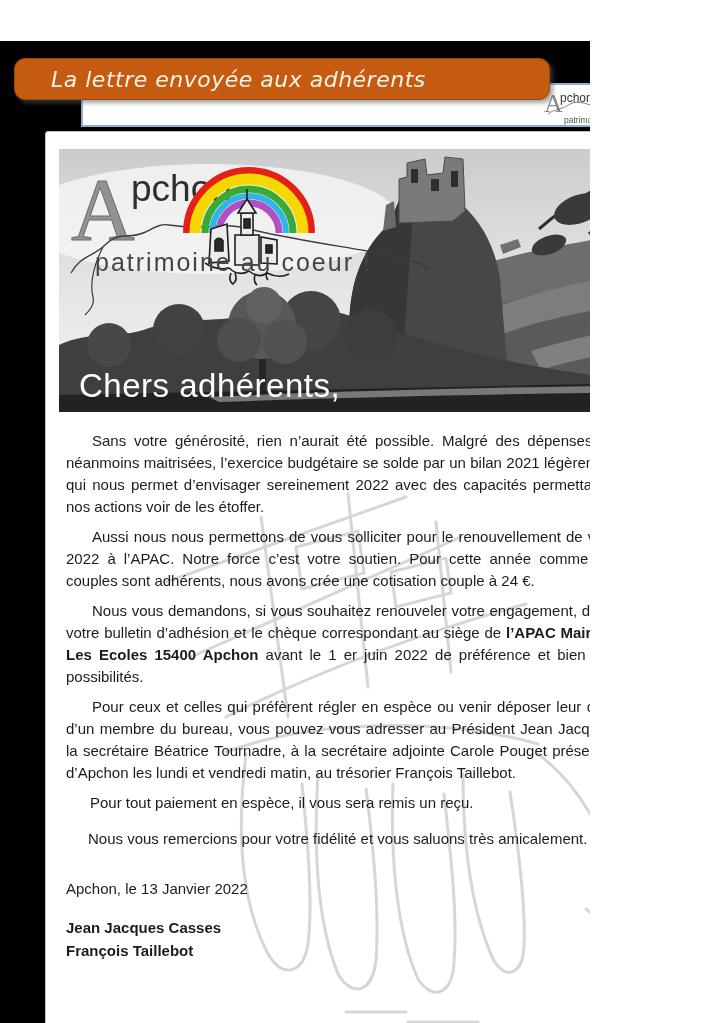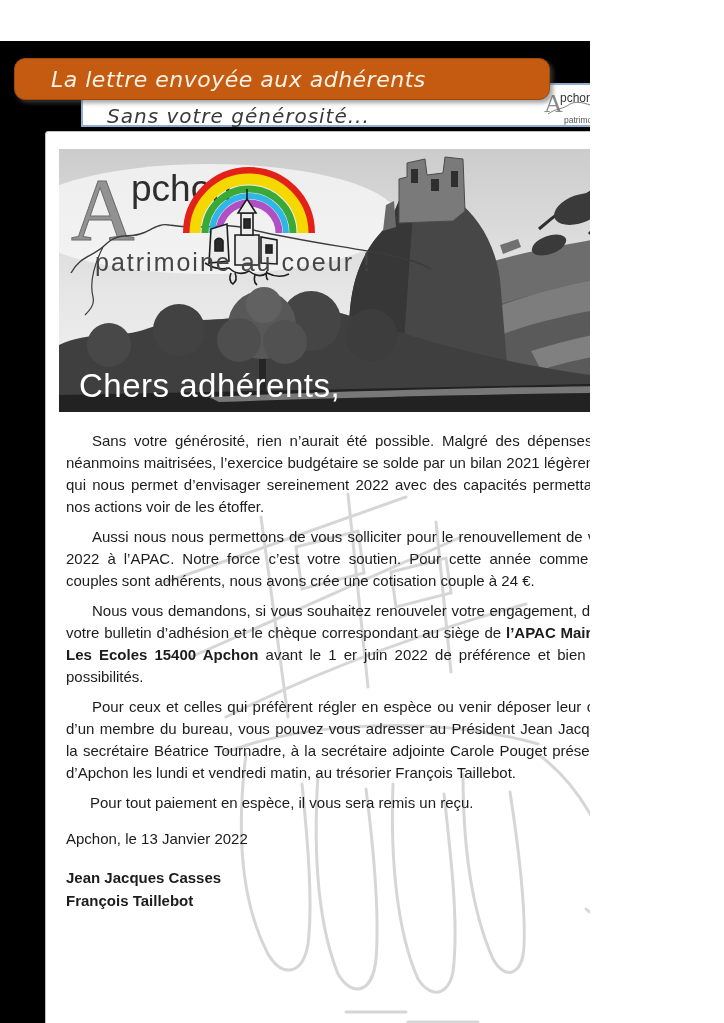--- a/index.html
+++ b/index.html
@@ -66,21 +66,20 @@
 </head>
 <body>
 
 <div class="stage">
 
   <div class="banner">
     <span class="banner-title">La lettre envoyée aux adhérents</span>
   </div>
 
   <div class="subtitle-box">
-    <span class="subtitle-text">Sans votre générosité...</span>
     <svg class="mini-logo" viewBox="0 0 128 41">
       <text x="2" y="26" font-family="Liberation Serif, serif" font-size="26" fill="#8a8a8a">A</text>
       <text x="18" y="16" font-family="Liberation Sans, sans-serif" font-size="12" fill="#333">pchon</text>
       <g fill="none">
         <path d="M52,22 A17,17 0 0 1 86,22" stroke="#E32119" stroke-width="2.4"></path>
         <path d="M55,22 A14,14 0 0 1 83,22" stroke="#F5D800" stroke-width="3"></path>
         <path d="M58,22 A11,11 0 0 1 80,22" stroke="#3AA935" stroke-width="2"></path>
         <path d="M60,22 A9,9 0 0 1 78,22" stroke="#2EB6E8" stroke-width="1.8"></path>
         <path d="M62,22 A7,7 0 0 1 76,22" stroke="#B14FC4" stroke-width="2"></path>
       </g>
@@ -207,20 +206,21 @@
         <path d="M302,570 h70"></path>
       </g>
     </svg>
 
     <div class="letter-body">
       <p class="para">Sans votre générosité, rien n’aurait été possible. Malgré des dépenses plus élevées néanmoins maitrisées, l’exercice budgétaire se solde par un bilan 2021 légèrement positif, ce qui nous permet d’envisager sereinement 2022 avec des capacités permettant de financer nos actions voir de les étoffer.</p>
       <p class="para">Aussi nous nous permettons de vous solliciter pour le renouvellement de votre adhésion 2022 à l’APAC. Notre force c’est votre soutien. Pour cette année comme beaucoup de couples sont adhérents, nous avons crée une cotisation couple à 24 €.</p>
       <p class="para"><span>Nous vous demandons, si vous souhaitez renouveler votre engagement, de nous bureau votre bulletin d’adhésion et le chèque correspondant au siège de </span><b>l’APAC Mairie d’APCHON Les Ecoles 15400 Apchon</b><span> avant le 1 er juin 2022 de préférence et bien sûr selon vos possibilités.</span></p>
       <p class="para">Pour ceux et celles qui préfèrent régler en espèce ou venir déposer leur chèque auprès d’un membre du bureau, vous pouvez vous adresser au Président Jean Jacques Casses, à la secrétaire Béatrice Tournadre, à la secrétaire adjointe Carole Pouget présente à la mairie d’Apchon les lundi et vendredi matin, au trésorier François Taillebot.</p>
       <p class="closing-1">Pour tout paiement en espèce, il vous sera remis un reçu.</p>
+      <p class="closing-2">Nous vous remercions pour votre fidélité et vous saluons très amicalement.</p>
       <p class="date-line">Apchon, le 13 Janvier 2022</p>
       <p class="signature">Jean Jacques Casses</p>
       <p class="signature">François Taillebot</p>
     </div>
   </div>
 
   <div class="smudge"></div>
 </div>
 
 </body></html>

